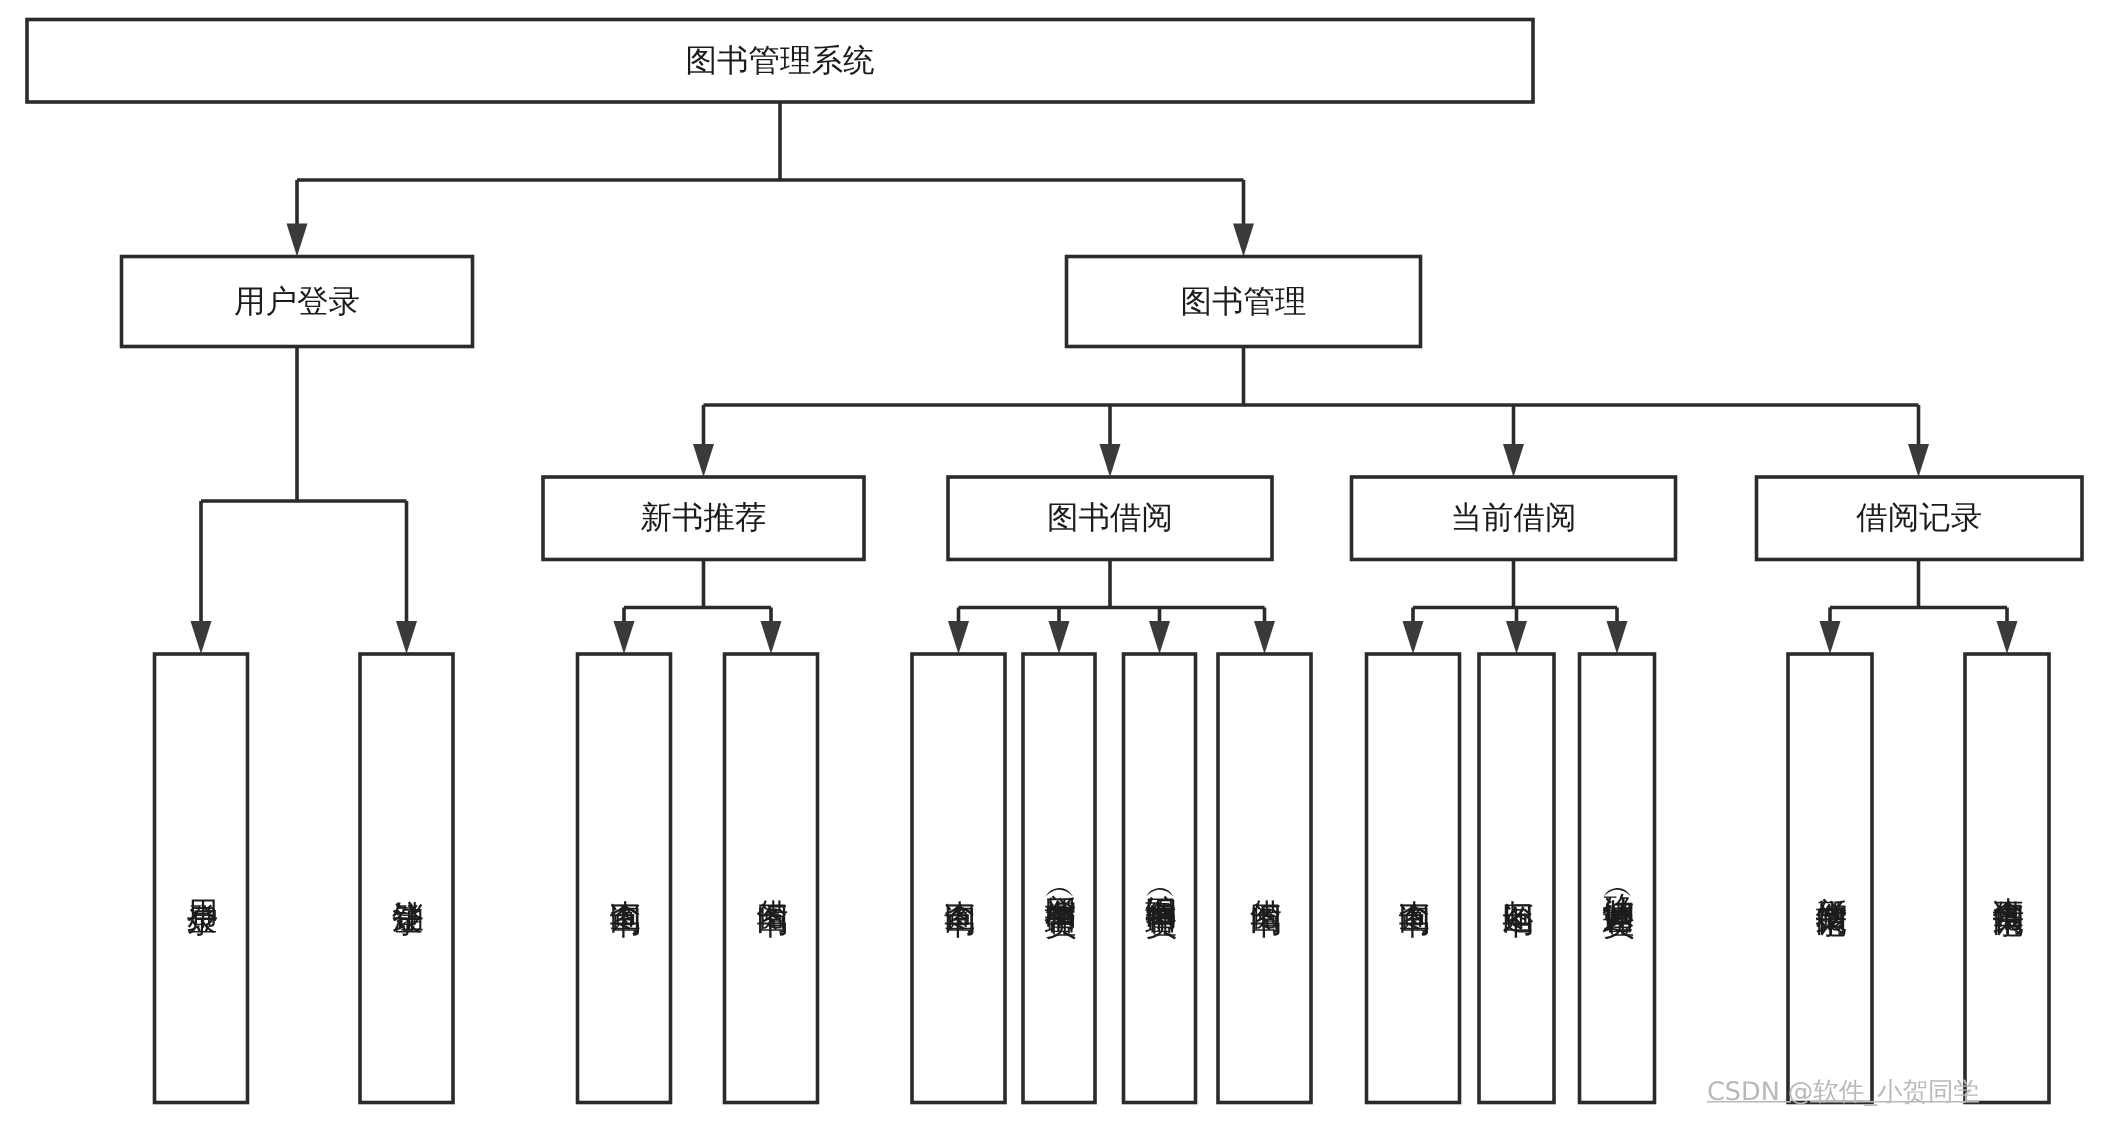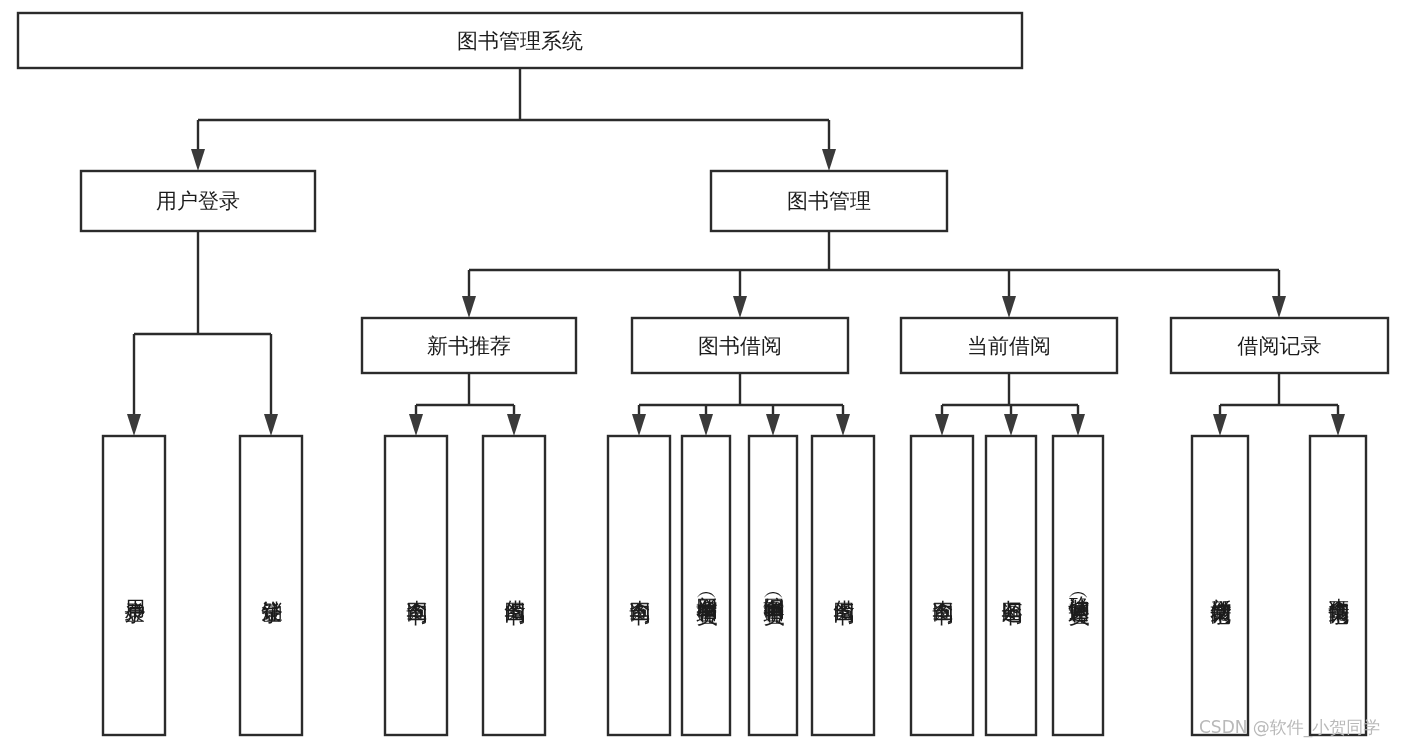--- a/index.html
+++ b/index.html
@@ -217,15 +217,15 @@
         <span>确认归还（管理员）</span>
       </div>
       <div class="node-label-v" style="left: 1192px; top: 436px; width: 56px; height: 299px;">
         <span>新增借阅记录</span>
       </div>
       <div class="node-label-v" style="left: 1310px; top: 436px; width: 56px; height: 299px;">
         <span>查询借阅记录</span>
       </div>
     </div>
 
-  <div class="watermark" style="left: 1199px; top: 716px;">CSDN @软件_小贺同学</div>
+  <div class="watermark" style="left: 1138px; top: 716px; text-decoration: underline;">CSDN @软件_小贺同学</div>
 
 </div>
 
 </body></html>

